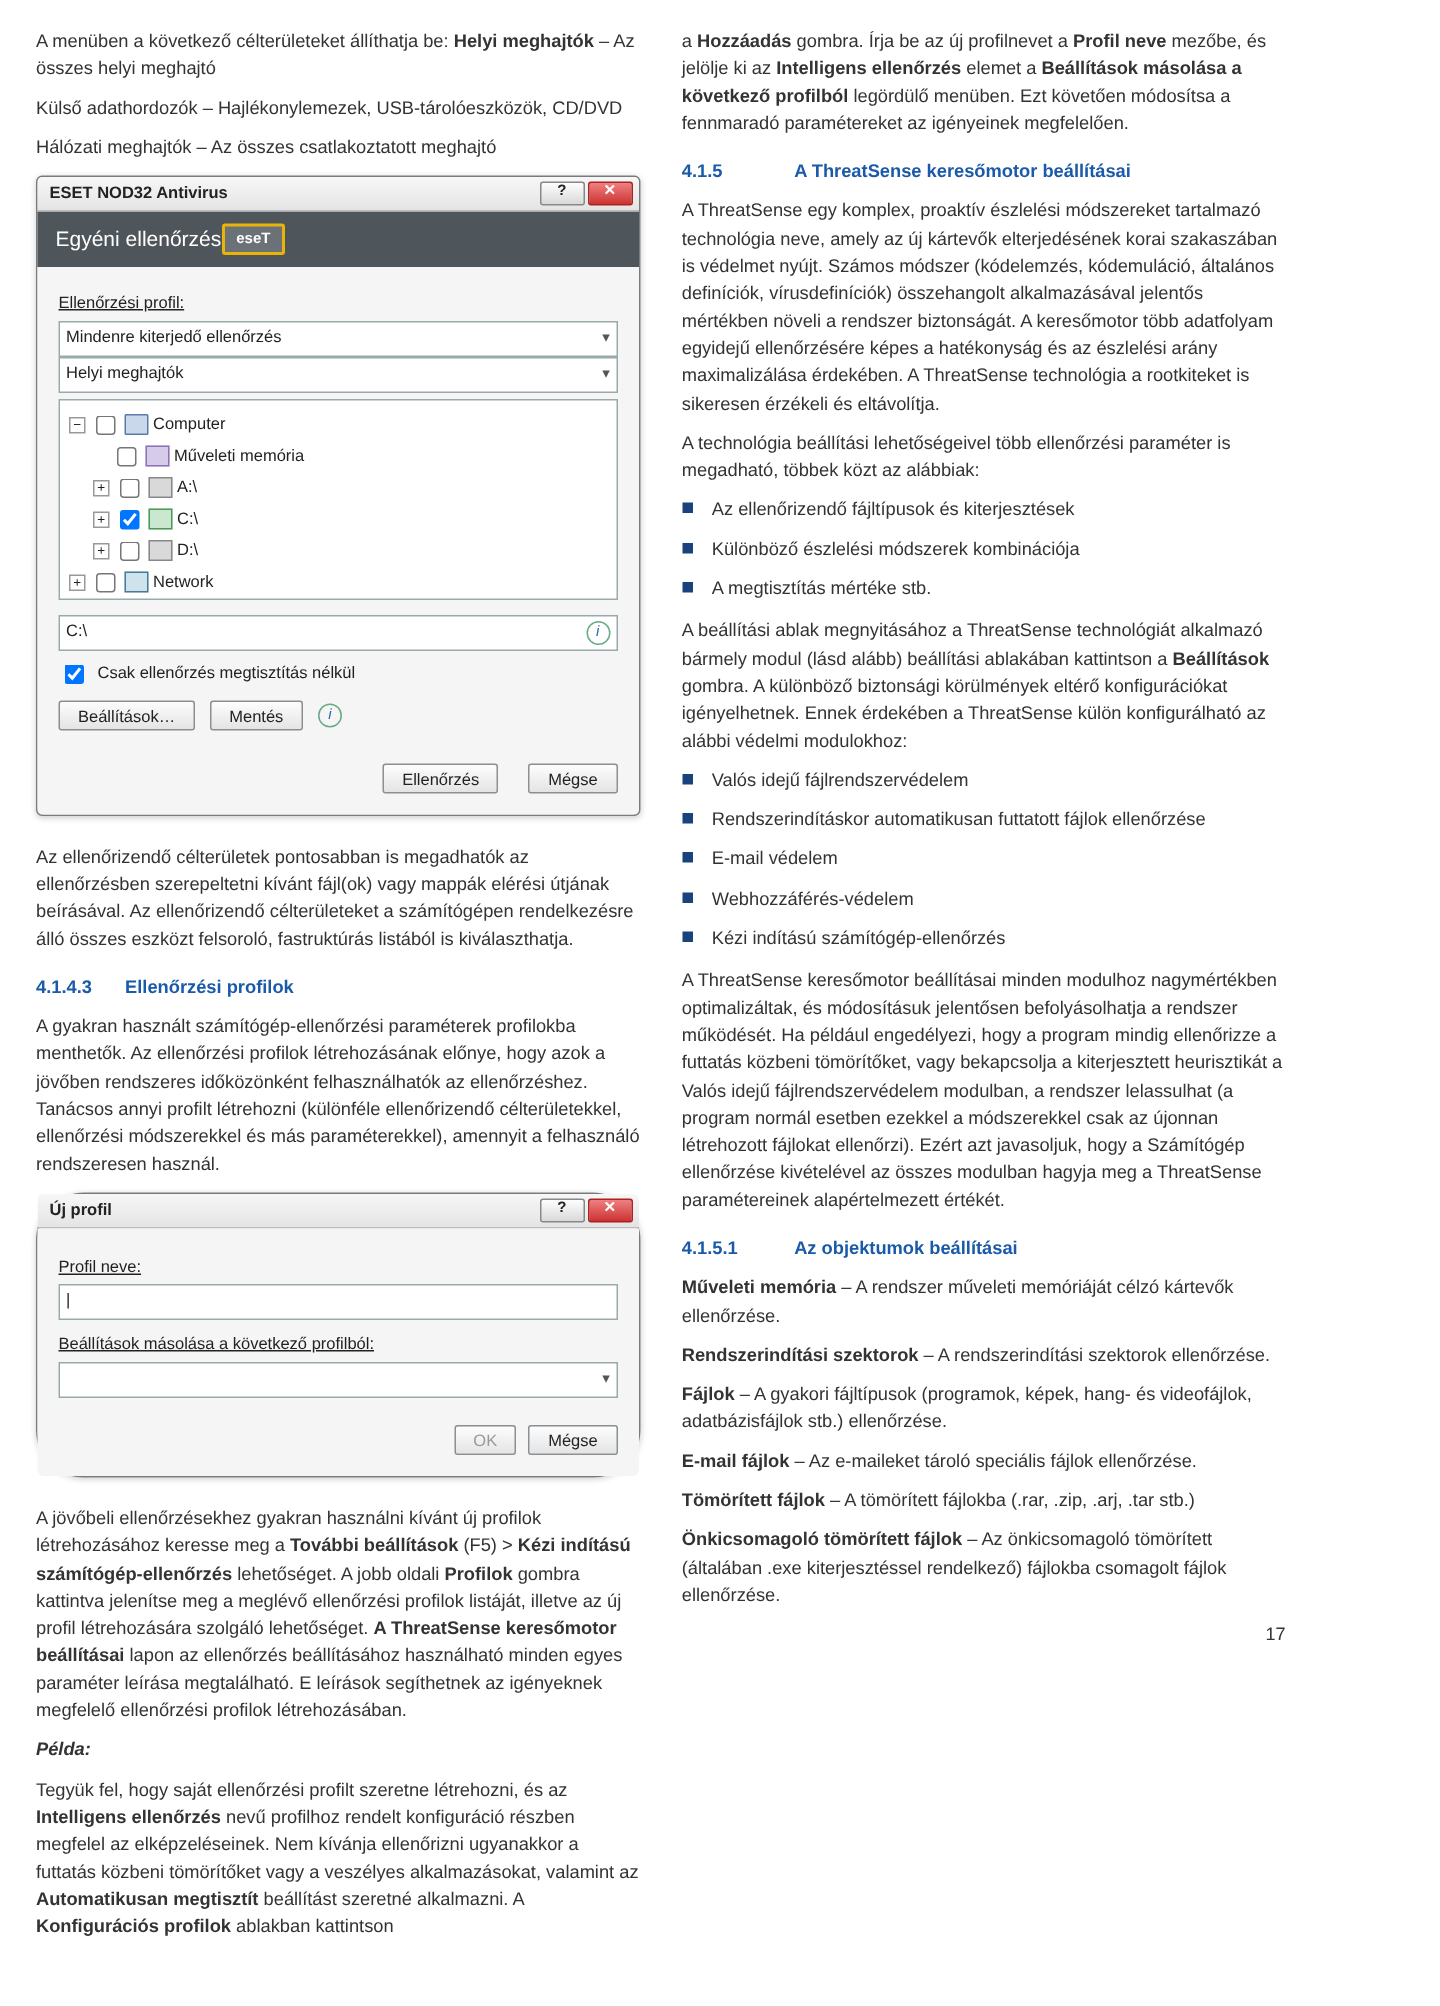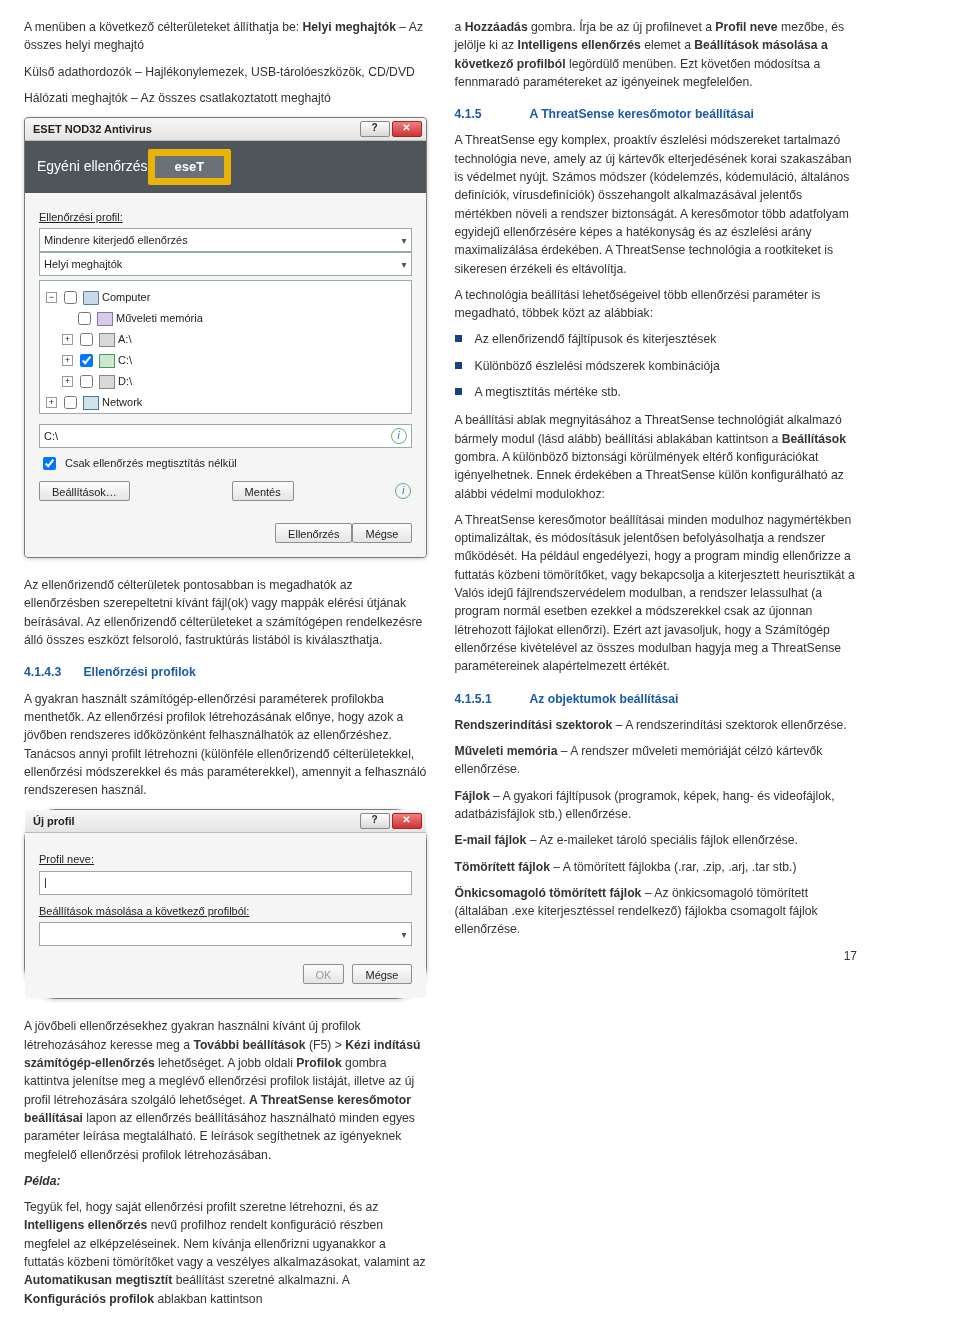--- a/index.html
+++ b/index.html
@@ -56,22 +56,22 @@
   }
   .closebtn { color:#fff; background: linear-gradient(#f08080,#c33); border-color:#a22; }
   .banner {
     background: #4e555b;
     color: #fff;
     font-size: 14px;
     padding: 8px 12px;
     display:flex; align-items:center;
   }
   .eset-logo {
-    font-weight: 700; font-size: 13px; color:#fff;
-    border: 7px solid #eab308; padding: 1px 20px; border-radius: 2px;
+    font-weight: 700; font-size: 10px; color:#fff;
+    border: 2px solid #eab308; padding: 1px 8px; border-radius: 2px;
     background:#6b7277;
   }
   .body1 { padding: 10px 14px 14px 14px; background:#f5f5f5; border-radius:0 0 4px 4px;}
   .lbl { margin: 6px 0 3px 0; text-decoration: underline; }
   .combo {
     border:1px solid #9aa; background:#fff; padding:2px 4px;
     display:flex; justify-content:space-between; align-items:center;
     height:18px;
   }
   .combo .arrow { font-size:10px; color:#555; }
@@ -93,27 +93,27 @@
   .ico-net { background:#cfe3ec; border:1px solid #4a7a9a;}
   .pathbox {
     border:1px solid #9aa; background:#fff; padding:2px 4px; margin-top:10px;
     display:flex; justify-content:space-between; align-items:center; height:18px;
   }
   .info-icn {
     width:14px; height:14px; border-radius:50%; border:1px solid #6a8;
     color:#2a6aaa; font-style:italic; text-align:center; font-size:10px; line-height:13px;
   }
   .chkrow { margin-top:6px; display:flex; align-items:center; gap:6px;}
-  .dlg-btns { display:flex; gap:10px; margin-top:8px; align-items:center;justify-content:space-between;}
+  .dlg-btns { display:flex; gap:10px; margin-top:8px; align-items:center;}
   .push {
     border:1px solid #8a8f94; background:linear-gradient(#fdfdfd,#e4e4e4);
     border-radius:2px; padding:2px 12px; font-size:11px; height:20px; line-height:16px;
     box-sizing:border-box;
   }
-  .btm-row { display:flex; justify-content:flex-end; gap:0; margin-top:22px;}
+  .btm-row { display:flex; justify-content:flex-end; gap:20px; margin-top:22px;}
 
   
   .hd { color:#1a5aa8; font-weight:700; margin: 14px 0 8px 0;}
   .hd-num { display:inline-block; width:56px;}
   .hd-num-w { display:inline-block; width:72px;}
 
   
   .win2 { margin:10px 0 18px 0;border-radius:32px;}
   .body2 { padding:12px 14px 14px 14px; background:#f5f5f5; border-radius:0 0 4px 4px;}
   .textinput {
@@ -293,31 +293,38 @@
     <ul class="blist">
       <li>Az ellenőrizendő fájltípusok és kiterjesztések</li>
       <li>Különböző észlelési módszerek kombinációja</li>
       <li>A megtisztítás mértéke stb.</li>
     </ul>
 
     <p>
       <span>A beállítási ablak megnyitásához a ThreatSense technológiát alkalmazó bármely modul (lásd alább) beállítási ablakában kattintson a </span><span class="bold">Beállítások</span><span> gombra. A különböző biztonsági körülmények eltérő konfigurációkat igényelhetnek. Ennek érdekében a ThreatSense külön konfigurálható az alábbi védelmi modulokhoz:</span>
     </p>
 
+    <ul class="blist">
+      <li>Valós idejű fájlrendszervédelem</li>
+      <li>Rendszerindításkor automatikusan futtatott fájlok ellenőrzése</li>
+      <li>E-mail védelem</li>
+      <li>Webhozzáférés-védelem</li>
+      <li>Kézi indítású számítógép-ellenőrzés</li>
+    </ul>
 
     <p>A ThreatSense keresőmotor beállításai minden modulhoz nagymértékben optimalizáltak, és módosításuk jelentősen befolyásolhatja a rendszer működését. Ha például engedélyezi, hogy a program mindig ellenőrizze a futtatás közbeni tömörítőket, vagy bekapcsolja a kiterjesztett heurisztikát a Valós idejű fájlrendszervédelem modulban, a rendszer lelassulhat (a program normál esetben ezekkel a módszerekkel csak az újonnan létrehozott fájlokat ellenőrzi). Ezért azt javasoljuk, hogy a Számítógép ellenőrzése kivételével az összes modulban hagyja meg a ThreatSense paramétereinek alapértelmezett értékét.</p>
 
     <div class="hd">
       <span class="hd-num-w">4.1.5.1</span>
       <span>Az objektumok beállításai</span>
     </div>
 
 
+    <p><span class="bold">Műveleti memória</span><span> – A rendszer műveleti memóriáját célzó kártevők ellenőrzése.</span></p>
     <p><span class="bold">Rendszerindítási szektorok</span><span> – A rendszerindítási szektorok ellenőrzése.</span></p>
-    <p><span class="bold">Műveleti memória</span><span> – A rendszer műveleti memóriáját célzó kártevők ellenőrzése.</span></p>
     <p><span class="bold">Fájlok</span><span> – A gyakori fájltípusok (programok, képek, hang- és videofájlok, adatbázisfájlok stb.) ellenőrzése.</span></p>
     <p><span class="bold">E-mail fájlok</span><span> – Az e-maileket tároló speciális fájlok ellenőrzése.</span></p>
     <p><span class="bold">Tömörített fájlok</span><span> – A tömörített fájlokba (.rar, .zip, .arj, .tar stb.)</span></p>
     <p><span class="bold">Önkicsomagoló tömörített fájlok</span><span> – Az önkicsomagoló tömörített (általában .exe kiterjesztéssel rendelkező) fájlokba csomagolt fájlok ellenőrzése.</span></p>
 
     <div class="pagenum">17</div>
   </div>
 </div>
 
 </body></html>

